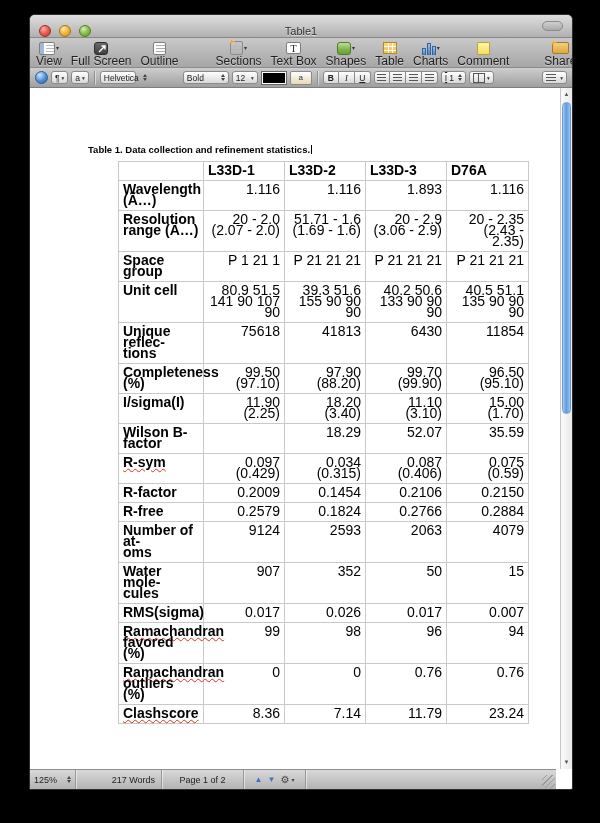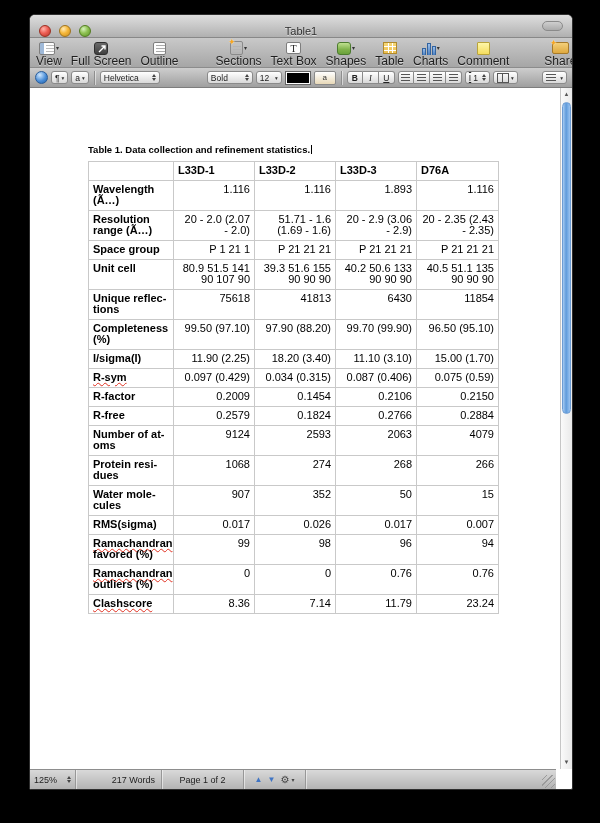--- a/index.html
+++ b/index.html
@@ -73,21 +73,21 @@
              display:flex;align-items:center;padding:0 5px;gap:3px;box-sizing:border-box;}
   .sphere{width:13px;height:13px;border-radius:50%;
           background:radial-gradient(circle at 35% 28%,#cfe8ff,#4b8ed8 55%,#1f5fa8);border:1px solid #2a5d9a;box-sizing:border-box;}
   .fbtn{height:13px;background:linear-gradient(#fff,#d9d9d9);border:1px solid #8a8a8a;border-radius:3px;
         font-size:8.5px;color:#222;display:flex;align-items:center;gap:2px;padding:0 3px;box-sizing:border-box;white-space:nowrap;}
   .fbtn .caret{font-size:5.5px;}
   .stepper{display:flex;flex-direction:column;justify-content:center;gap:1px;margin-left:2px;}
   .stepper i{display:block;width:0;height:0;border-left:2.5px solid transparent;border-right:2.5px solid transparent;}
   .stepper .up{border-bottom:3px solid #444;}
   .stepper .dn{border-top:3px solid #444;}
-  .fsel{width:60px;justify-content:space-between;}
+  .fsel{width:36px;justify-content:space-between;}
   .fsel2{width:46px;justify-content:space-between;margin-left:44px;}
   .fsel3{width:26px;justify-content:space-between;}
   .swatch-black{width:24px;height:12px;background:#000;border:1px solid #666;box-shadow:inset 0 0 0 1px #fff;}
   .swatch-a{width:20px;height:12px;border:1px solid #8a8a8a;border-radius:2px;
             background:linear-gradient(#fff,#e8d9b8);font-size:8px;text-align:center;line-height:11px;color:#333;}
   .fdiv{width:1px;height:14px;background:#8e8e8e;margin:0 2px;box-shadow:1px 0 0 rgba(255,255,255,.5);}
   .seg{display:flex;}
   .seg .sbtn{width:16px;height:13px;background:linear-gradient(#fff,#d9d9d9);border:1px solid #8a8a8a;
         border-left-width:0;font-size:8.5px;display:flex;align-items:center;justify-content:center;color:#222;box-sizing:border-box;}
   .seg .sbtn:first-child{border-left-width:1px;border-radius:3px 0 0 3px;}
@@ -98,21 +98,21 @@
   .listic{width:10px;height:7px;background:repeating-linear-gradient(#555 0 1px,transparent 1px 3px);margin-right:2px;}
   .pushr{margin-left:auto;}
 
   
   .content{position:absolute;top:73px;bottom:20px;left:0;right:0;background:#fff;overflow:hidden;}
   .docarea{position:absolute;inset:0 12px 0 0;overflow:hidden;}
   .doc{padding:56px 0 0 58px;}
   .doc-title{font-size:9.5px;font-weight:bold;color:#000;}
   .tcursor{display:inline-block;width:1px;height:9px;background:#000;vertical-align:-1px;margin-left:1px;}
 
-  table.stats{border-collapse:collapse;table-layout:fixed;width:410px;margin-top:6px;font-size:11px;color:#000;}
+  table.stats{border-collapse:collapse;table-layout:fixed;width:410px;margin-top:6px;font-size:14px;color:#000;margin-left:30px;}
   table.stats th,table.stats td{border:1px solid #c9c9c9;vertical-align:top;padding:3px 4px 4px 4px;line-height:11px;box-sizing:border-box;}
   table.stats th{font-weight:bold;text-align:left;height:18px;}
   td.lbl{font-weight:bold;white-space:pre-line;}
   td.val{text-align:right;}
   .sq{text-decoration:underline;text-decoration-style:wavy;text-decoration-color:#e03020;text-decoration-thickness:1px;text-underline-offset:1px;}
 
   
   .vscroll{position:absolute;top:0;right:0;bottom:0;width:12px;background:linear-gradient(90deg,#fafafa,#e9e9e9);
            border-left:1px solid #c6c6c6;box-sizing:border-box;}
   .sarrow{position:absolute;left:0;right:0;text-align:center;font-size:6px;color:#555;line-height:8px;}
@@ -382,20 +382,28 @@
                 <td class="val">96.50 (95.10)</td>
               </tr>
               <tr>
                 <td class="lbl">I/sigma(I)</td>
                 <td class="val">11.90 (2.25)</td>
                 <td class="val">18.20 (3.40)</td>
                 <td class="val">11.10 (3.10)</td>
                 <td class="val">15.00 (1.70)</td>
               </tr>
               <tr>
+                <td class="lbl">Wilson B-
+factor</td>
+                <td class="val"></td>
+                <td class="val">18.29</td>
+                <td class="val">52.07</td>
+                <td class="val">35.59</td>
+              </tr>
+              <tr>
                 <td class="lbl"><span class="sq">R-sym</span></td>
                 <td class="val">0.097 (0.429)</td>
                 <td class="val">0.034 (0.315)</td>
                 <td class="val">0.087 (0.406)</td>
                 <td class="val">0.075 (0.59)</td>
               </tr>
               <tr>
                 <td class="lbl">R-factor</td>
                 <td class="val">0.2009</td>
                 <td class="val">0.1454</td>
@@ -411,28 +419,20 @@
               </tr>
               <tr>
                 <td class="lbl">Number of at-
 oms</td>
                 <td class="val">9124</td>
                 <td class="val">2593</td>
                 <td class="val">2063</td>
                 <td class="val">4079</td>
               </tr>
               <tr>
-                <td class="lbl">Protein resi-
-dues</td>
-                <td class="val">1068</td>
-                <td class="val">274</td>
-                <td class="val">268</td>
-                <td class="val">266</td>
-              </tr>
-              <tr>
                 <td class="lbl">Water mole-
 cules</td>
                 <td class="val">907</td>
                 <td class="val">352</td>
                 <td class="val">50</td>
                 <td class="val">15</td>
               </tr>
               <tr>
                 <td class="lbl">RMS(sigma)</td>
                 <td class="val">0.017</td>

